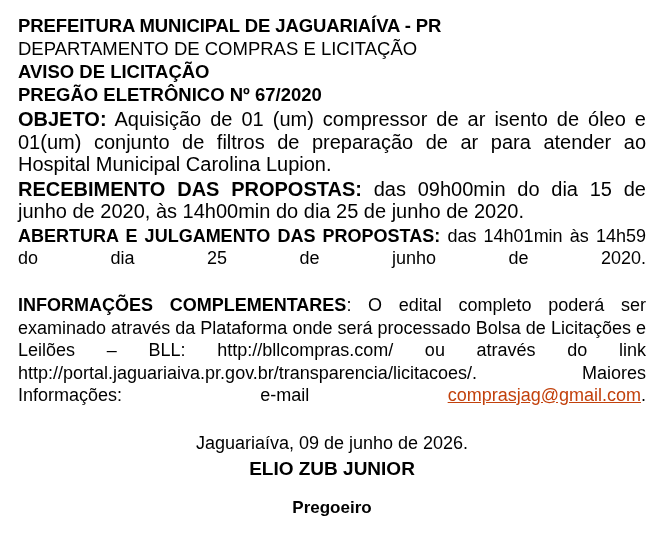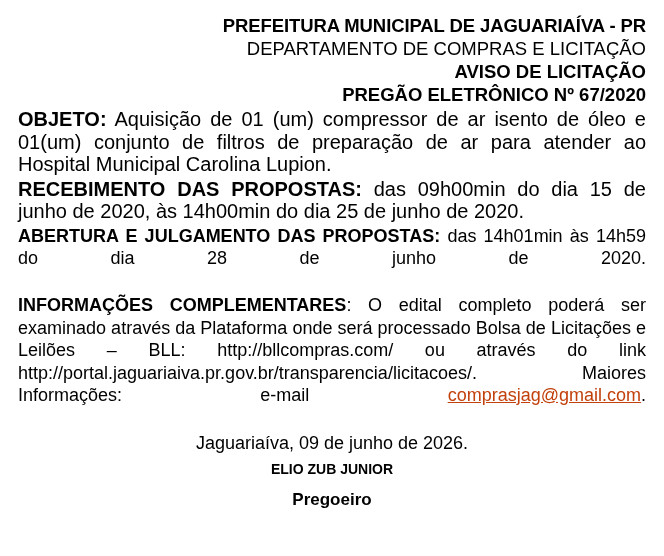--- a/index.html
+++ b/index.html
@@ -14,21 +14,21 @@
     color: #000000;
     overflow: hidden;
   }
   .notice {
     width: 664px;
     height: 556px;
     box-sizing: border-box;
     padding: 14px 18px 0 18px;
   }
   .line-center {
-    text-align: right;
+    text-align: left;
     font-size: 18px;
     line-height: 23px;
     margin: 0;
   }
   .t-head1 {
     font-weight: bold;
     font-size: 18.5px;
     letter-spacing: -0.1px;
   }
   .t-head2 {
@@ -67,23 +67,23 @@
   }
   .closing {
     text-align: center;
     font-size: 18px;
     line-height: 23px;
     margin: 3px 0 0 0;
   }
   .signer {
     text-align: center;
     font-weight: bold;
-    font-size: 14px;
+    font-size: 19px;
     line-height: 24px;
-    margin: 2px 0 8px 0;
+    margin: 2px 0 16px 0;
   }
   .role {
     text-align: center;
     font-weight: bold;
     font-size: 17px;
     line-height: 22px;
     margin: 0;
   }
   a.email {
     color: #c2410c;
@@ -97,21 +97,21 @@
 
   <p class="line-center t-head1">PREFEITURA MUNICIPAL DE JAGUARIAÍVA - PR</p>
   <p class="line-center t-head2">DEPARTAMENTO DE COMPRAS E LICITAÇÃO</p>
   <p class="line-center t-head3">AVISO DE LICITAÇÃO</p>
   <p class="line-center t-head4">PREGÃO ELETRÔNICO Nº 67/2020</p>
 
   <p class="para"><span class="label">OBJETO:</span><span> Aquisição de 01 (um) compressor de ar isento de óleo e 01(um) conjunto de filtros de preparação de ar para atender ao Hospital Municipal Carolina Lupion.</span></p>
 
   <p class="para"><span class="label">RECEBIMENTO DAS PROPOSTAS:</span><span> das 09h00min do dia 15 de junho de 2020, às 14h00min do dia 25 de junho de 2020.</span></p>
 
-  <p class="para-just-all"><span class="label spaced">ABERTURA E JULGAMENTO DAS PROPOSTAS:</span><span> das 14h01min às 14h59 do dia 28 de junho de 2020.</span></p>
+  <p class="para-just-all"><span class="label spaced">ABERTURA E JULGAMENTO DAS PROPOSTAS:</span><span> das 14h01min às 14h59 do dia 25 de junho de 2020.</span></p>
 
 
   <p class="para-just-all"><span class="label">INFORMAÇÕES COMPLEMENTARES</span><span>: O edital completo poderá ser examinado através da Plataforma onde será processado Bolsa de Licitações e Leilões – BLL: http://bllcompras.com/ ou através do link http://portal.jaguariaiva.pr.gov.br/transparencia/licitacoes/. Maiores Informações: e-mail </span><a class="email" href="#">comprasjag@gmail.com</a><span>.</span></p>
 
   <p class="closing">Jaguariaíva, 09 de junho de 2026.</p>
   <p class="signer">ELIO ZUB JUNIOR</p>
   <p class="role">Pregoeiro</p>
 
 </div>
 

